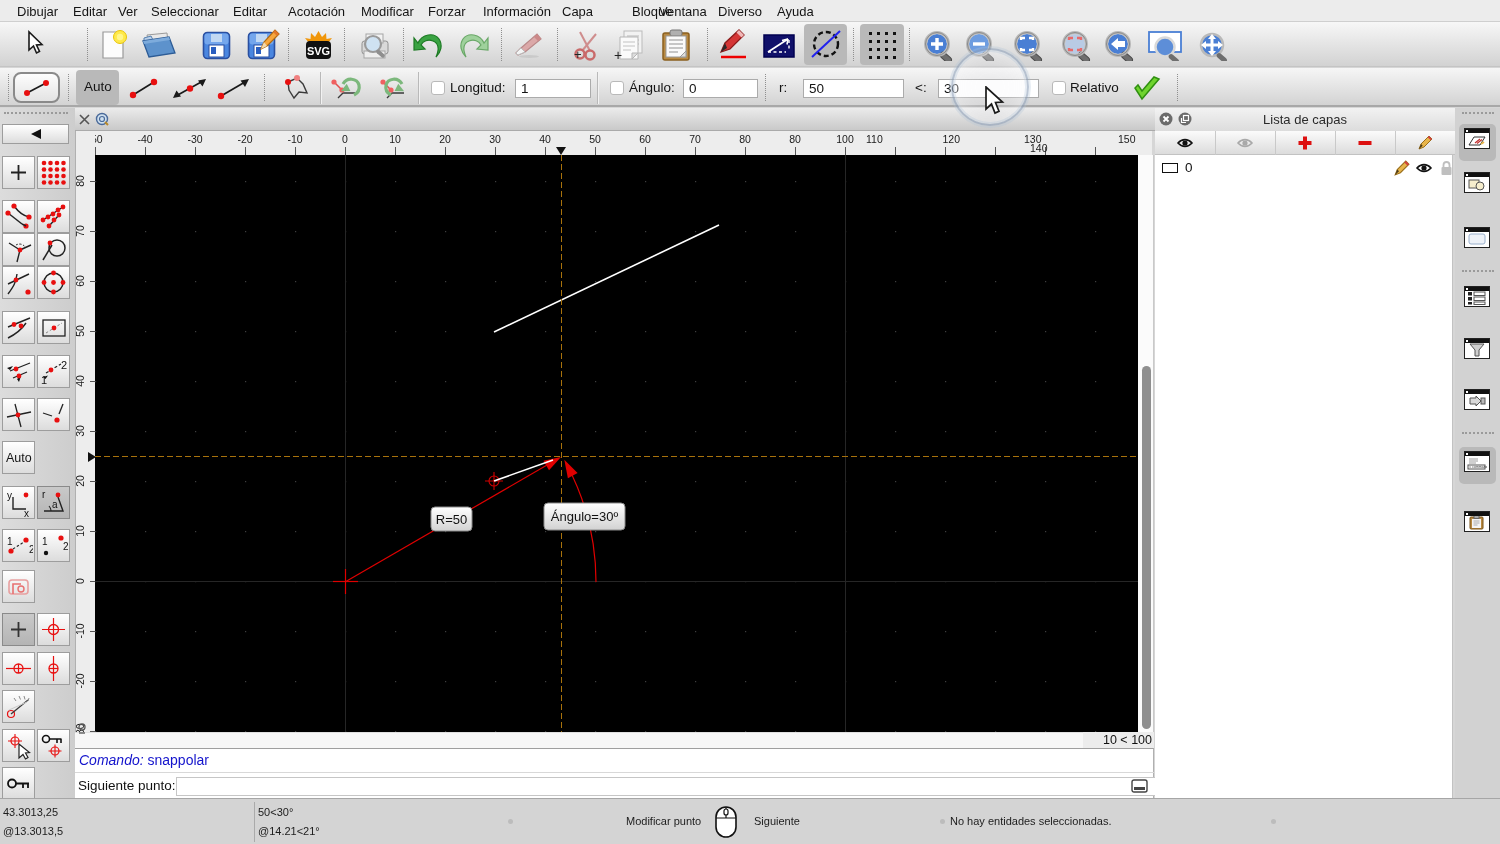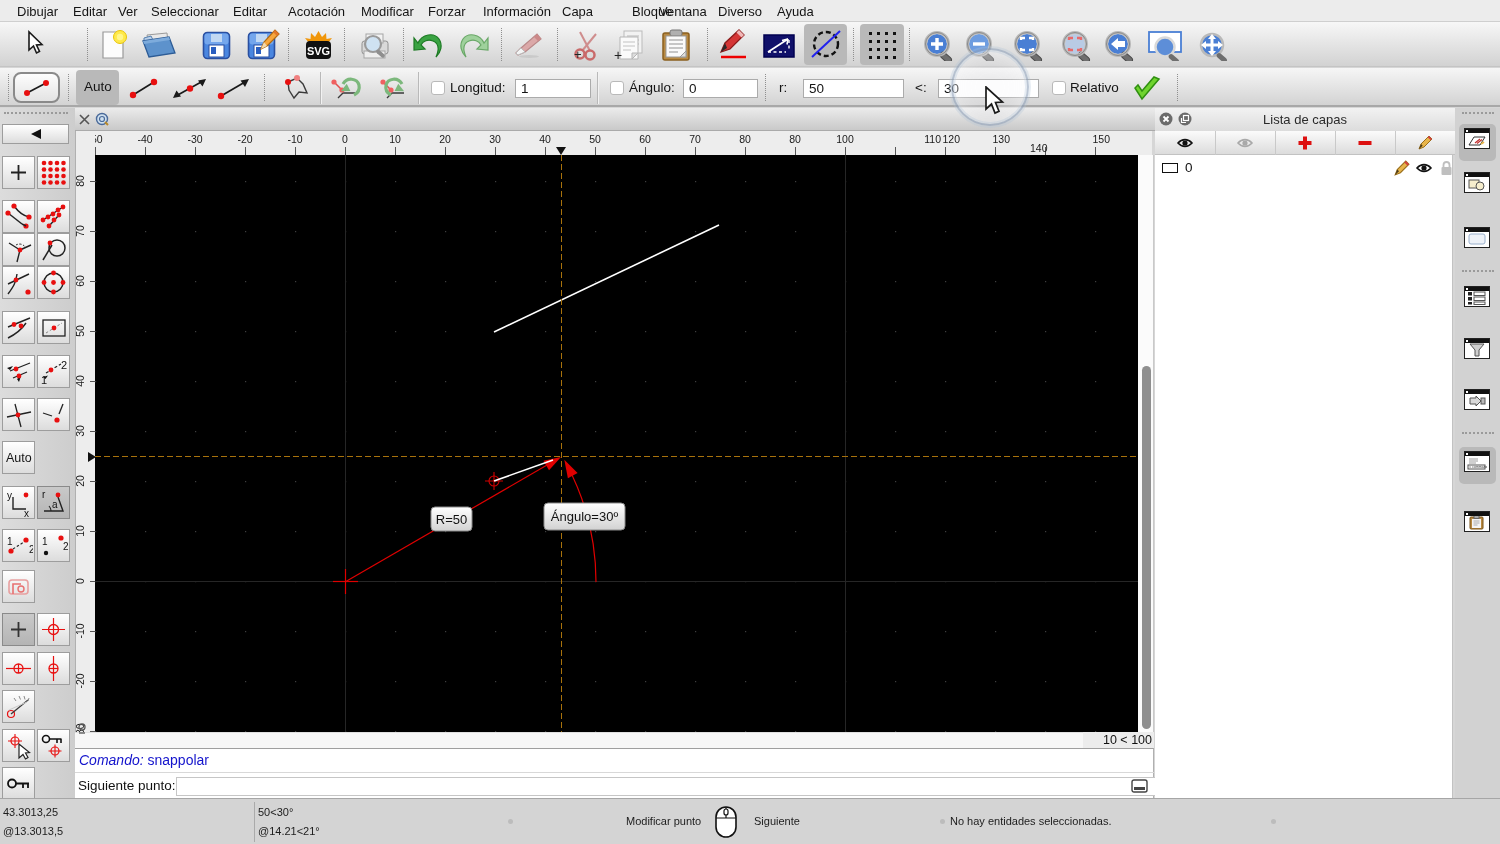--- a/index.html
+++ b/index.html
@@ -599,29 +599,29 @@
     <div class="rlab" style="left:535px;top:2px;width:30px;text-align:center">60</div>
     <div class="abs" style="left:600px;top:16px;width:1px;height:8px;background:#555"></div>
     <div class="rlab" style="left:585px;top:2px;width:30px;text-align:center">70</div>
     <div class="abs" style="left:650px;top:16px;width:1px;height:8px;background:#555"></div>
     <div class="rlab" style="left:635px;top:2px;width:30px;text-align:center">80</div>
     <div class="abs" style="left:700px;top:16px;width:1px;height:8px;background:#555"></div>
     <div class="rlab" style="left:685px;top:2px;width:30px;text-align:center">80</div>
     <div class="abs" style="left:750px;top:16px;width:1px;height:8px;background:#555"></div>
     <div class="rlab" style="left:735px;top:2px;width:30px;text-align:center">100</div>
     <div class="abs" style="left:800px;top:16px;width:1px;height:8px;background:#555"></div>
-    <div class="rlab" style="left:816px;top:2px;width:30px;text-align:right">110</div>
+    <div class="rlab" style="left:771px;top:2px;width:30px;text-align:left">110</div>
     <div class="abs" style="left:850px;top:16px;width:1px;height:8px;background:#555"></div>
     <div class="rlab" style="left:835px;top:2px;width:30px;text-align:right">120</div>
     <div class="abs" style="left:900px;top:16px;width:1px;height:8px;background:#555"></div>
-    <div class="rlab" style="left:885px;top:2px;width:30px;text-align:right">130</div>
+    <div class="rlab" style="left:929px;top:2px;width:30px;text-align:left">130</div>
     <div class="abs" style="left:950px;top:16px;width:1px;height:8px;background:#555"></div>
     <div class="rlab" style="left:935px;top:11px;width:30px;text-align:left">140</div>
     <div class="abs" style="left:1000px;top:16px;width:1px;height:8px;background:#555"></div>
-    <div class="rlab" style="left:985px;top:2px;width:30px;text-align:right">150</div>
+    <div class="rlab" style="left:1023px;top:2px;width:30px;text-align:left">150</div>
     <svg class="abs" style="left:461px;top:16px" width="10" height="8" viewBox="0 0 10 8">
       <path d="M0 0 L10 0 L5 8 Z" fill="#111"></path>
     </svg>
 </div>
 <svg class="abs" style="left:95px;top:155px" width="1043" height="577" viewBox="0 0 1043 577">
     <rect width="1043" height="577" fill="#000"></rect>
     <defs>
       <pattern id="gd" x="0" y="26" width="50" height="50" patternUnits="userSpaceOnUse">
         <rect x="0" y="0" width="1.2" height="1.2" fill="#3e3e3e"></rect>
       </pattern>

